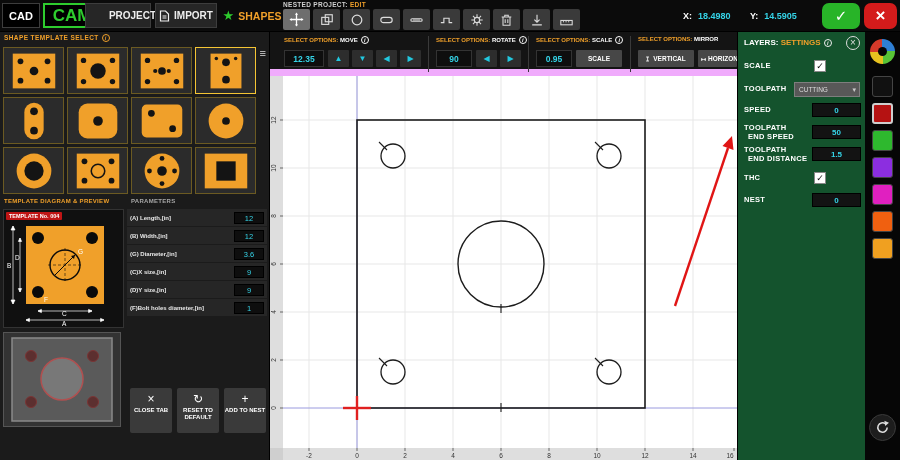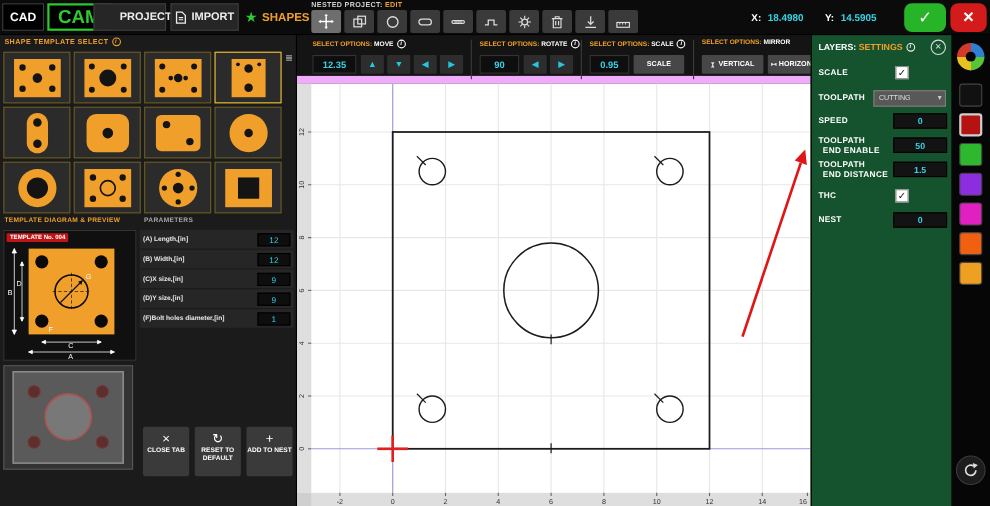--- a/index.html
+++ b/index.html
@@ -343,20 +343,24 @@
     </div>
 
     <div class="params">
       <div class="param-row">
           <span class="p-label">(A) Length,[in]</span>
           <span class="p-value">12</span>
         </div>
       <div class="param-row">
           <span class="p-label">(B) Width,[in]</span>
           <span class="p-value">12</span>
+        </div>
+      <div class="param-row">
+          <span class="p-label">(G) Diameter,[in]</span>
+          <span class="p-value">3.6</span>
         </div>
       <div class="param-row">
           <span class="p-label">(C)X size,[in]</span>
           <span class="p-value">9</span>
         </div>
       <div class="param-row">
           <span class="p-label">(D)Y size,[in]</span>
           <span class="p-value">9</span>
         </div>
       <div class="param-row">
@@ -557,21 +561,21 @@
     <div class="ly-select" style="top:50px">
       <span>CUTTING</span>
       <span class="caret">▾</span>
     </div>
 
     <div class="ly-label" style="top:74px">SPEED</div>
     <input class="l-input" style="top: 71px;" readonly="" value="0">
 
     <div class="ly-label" style="top:92px">
       <span>TOOLPATH</span><br>
-      <span style="padding-left:4px">END ENABLE</span>
+      <span style="padding-left:4px">END SPEED</span>
     </div>
     <input class="l-input" style="top: 93px;" readonly="" value="50">
 
     <div class="ly-label" style="top:114px">
       <span>TOOLPATH</span><br>
       <span style="padding-left:4px">END DISTANCE</span>
     </div>
     <input class="l-input" style="top: 115px;" readonly="" value="1.5">
 
     <div class="ly-label" style="top:142px">THC</div>

